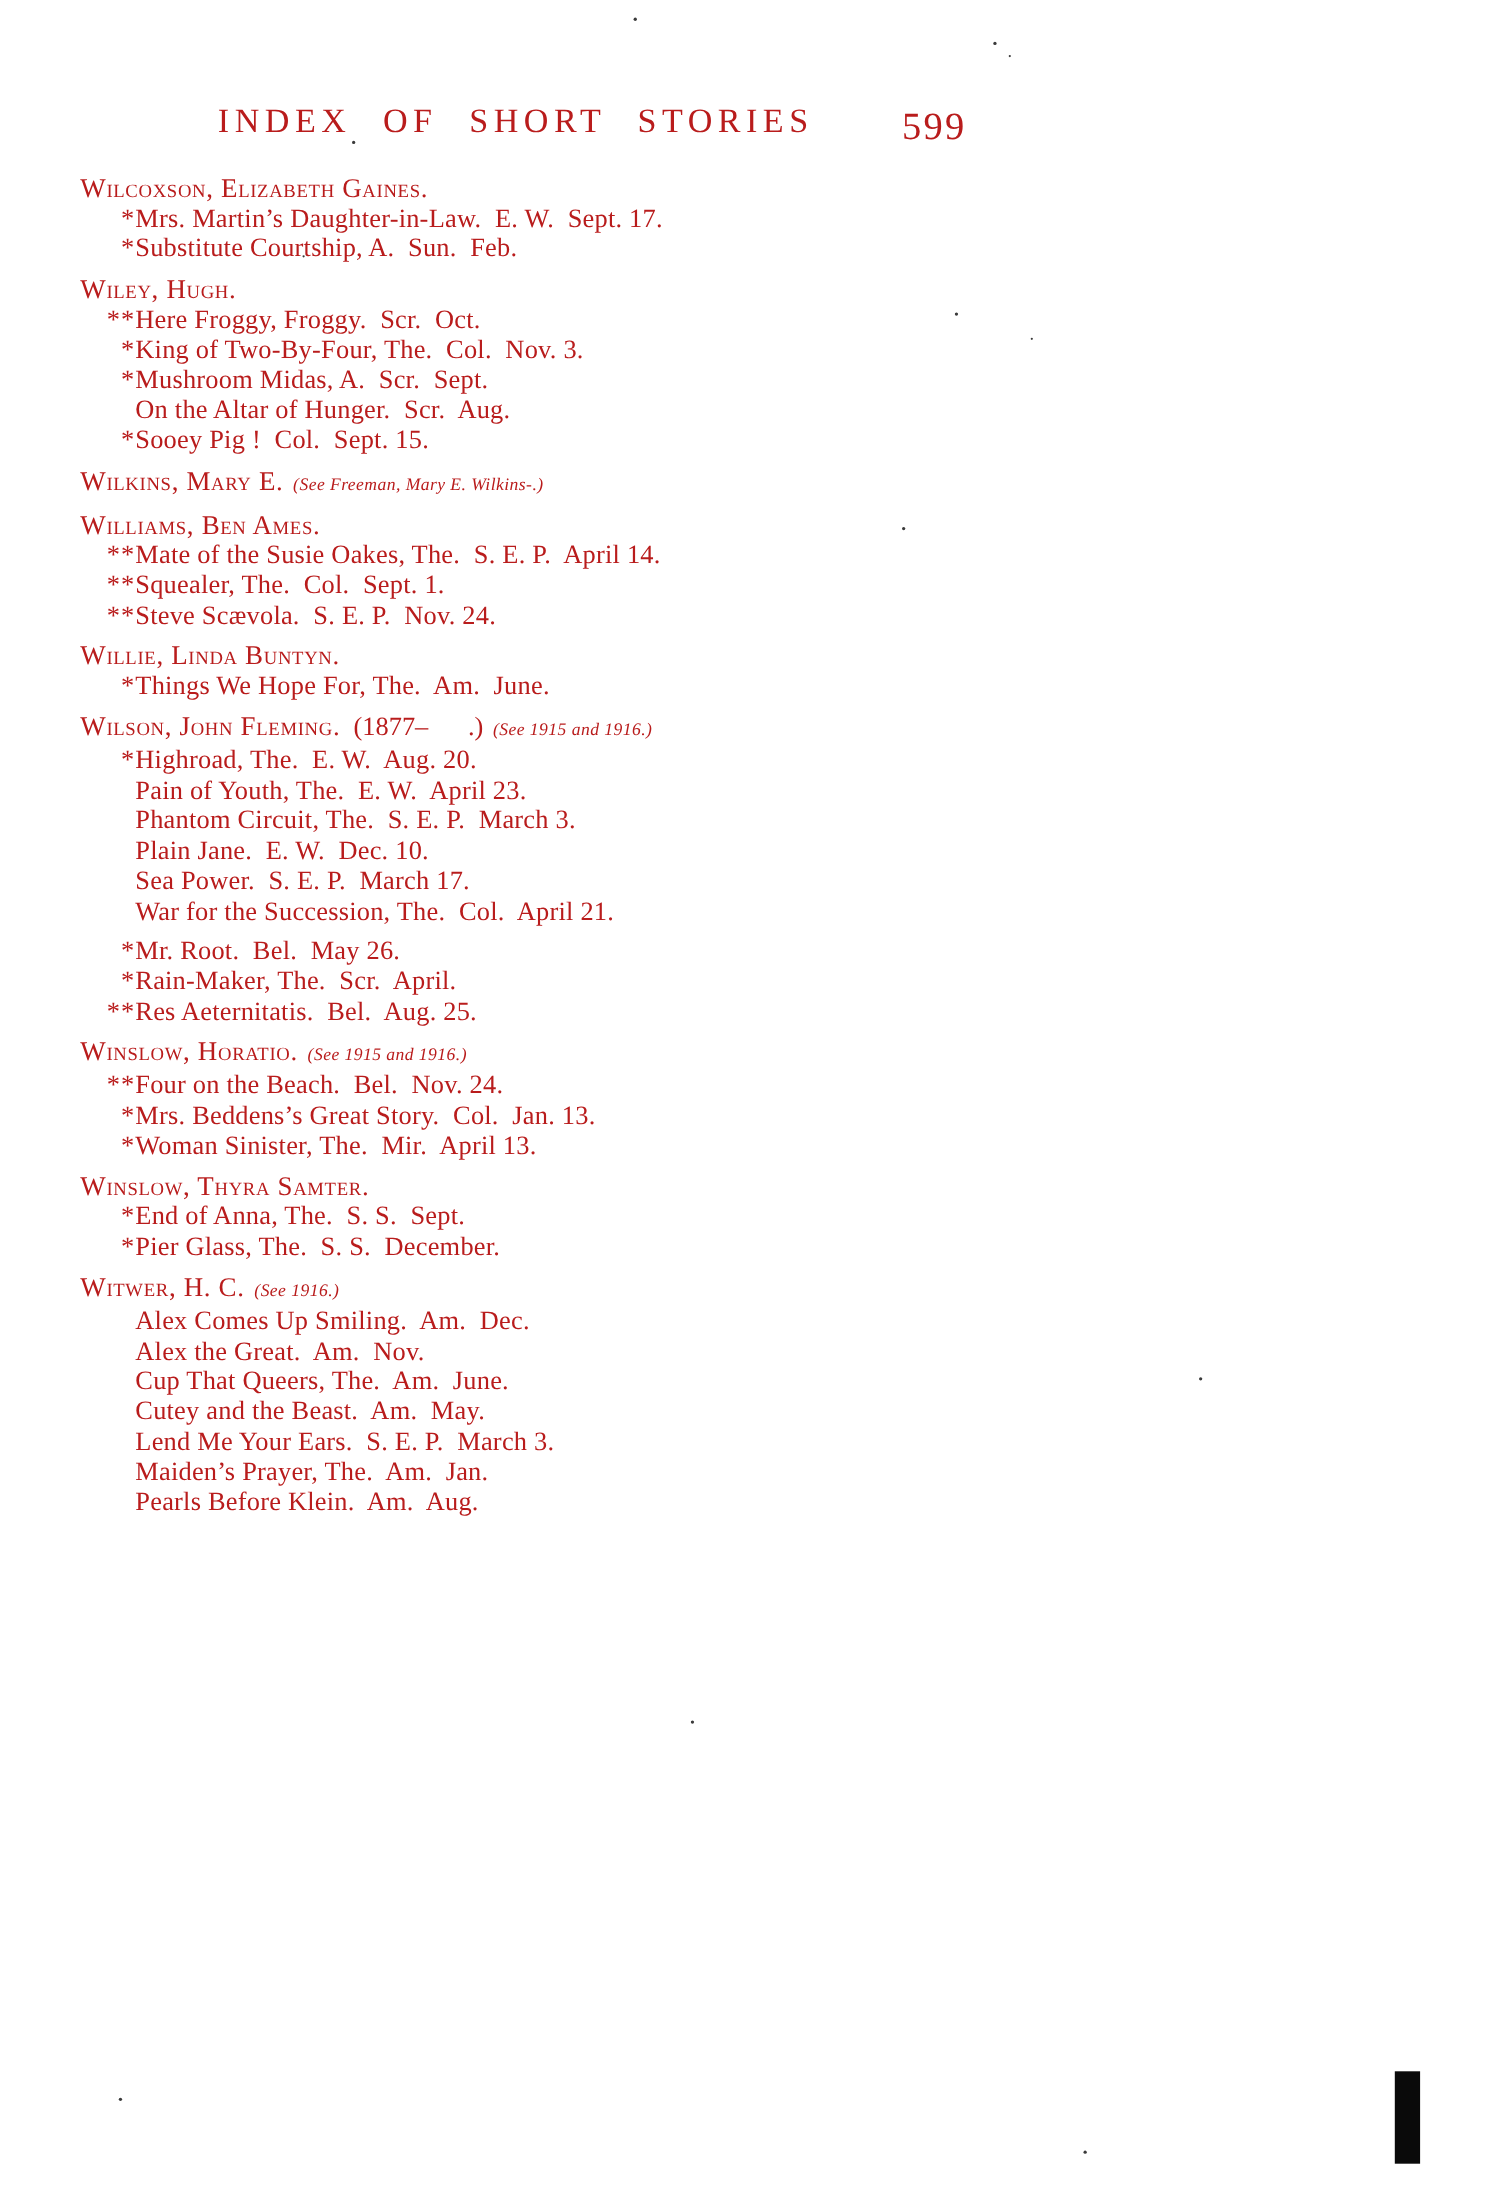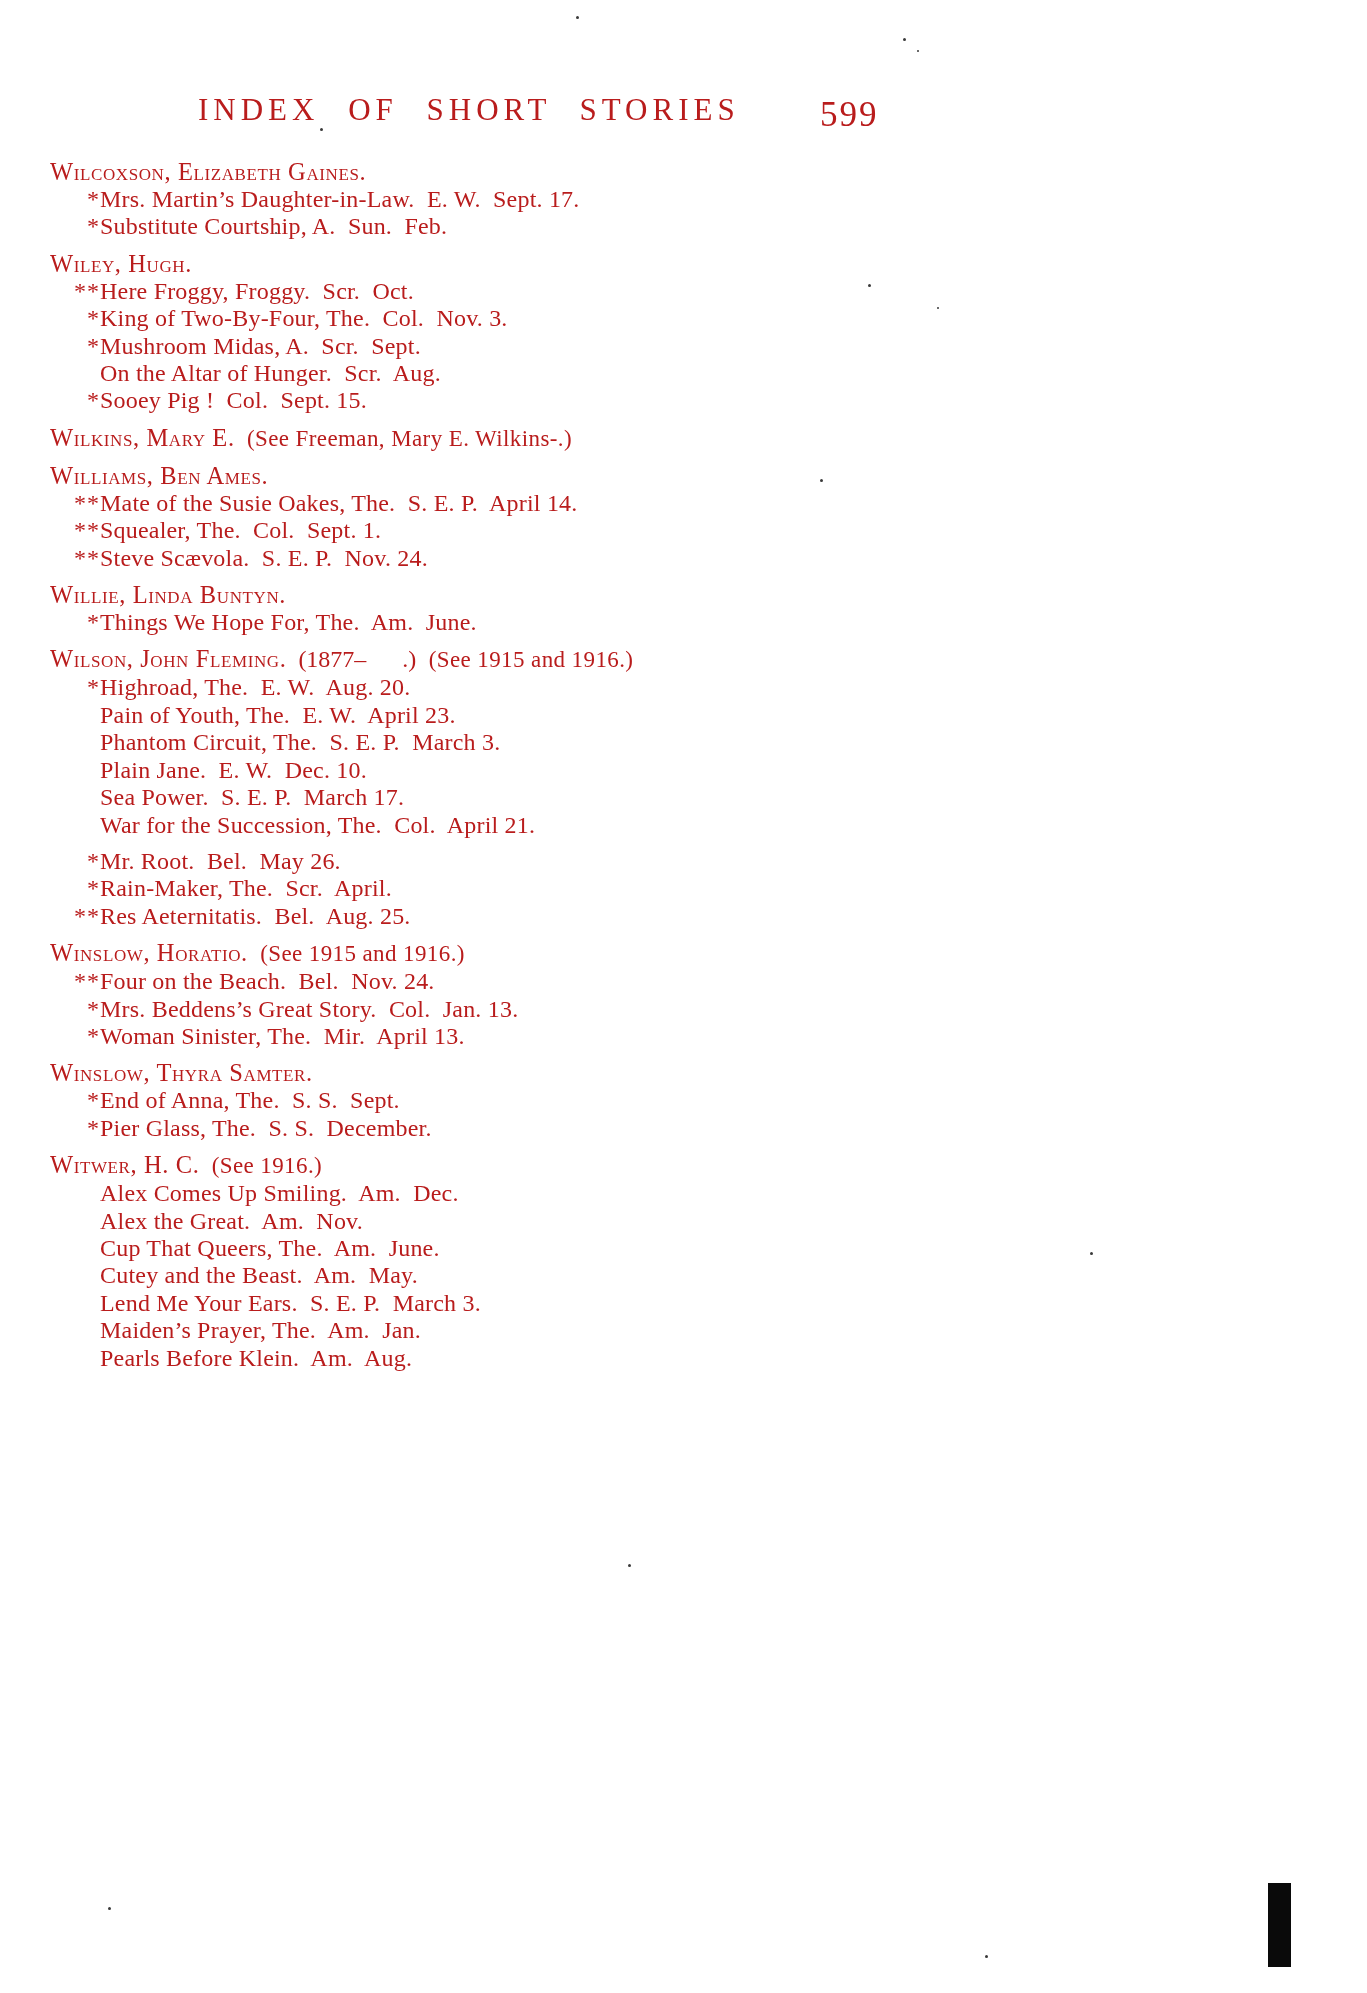--- a/index.html
+++ b/index.html
@@ -14,29 +14,29 @@
   .header{position:absolute;top:92px;left:0;width:100%;height:44px;}
   .title{
     position:absolute;left:198px;top:0;
     font-size:31px;letter-spacing:5px;word-spacing:16px;
     white-space:pre;
   }
   .page-number{
     position:absolute;left:820px;top:3px;
     font-size:35px;letter-spacing:2px;
   }
-  .content{position:absolute;left:50px;top:149px;width:960px;}
+  .content{position:absolute;left:73px;top:149px;width:960px;}
   .section{margin-top:9px;}
   .author-line{
     font-size:24.5px;line-height:28px;
     white-space:pre-wrap;
   }
   .author-name{font-variant:small-caps;letter-spacing:0.6px;}
   .author-dates{font-size:24px;}
-  .see-note{font-size:23px;letter-spacing:0.4px;}
+  .see-note{font-style:italic;font-size:16px;letter-spacing:0.4px;}
   .story-line{display:flex;align-items:baseline;font-size:24px;line-height:27.4px;}
   .marker{flex:none;width:50px;text-align:right;letter-spacing:1px;}
   .story-text{white-space:pre-wrap;letter-spacing:0.2px;}
   .ink-blot{position:absolute;}
   .speck{position:absolute;background:#3a3a3a;border-radius:50%;}
 </style>
 </head>
 <body>
 
 <div class="page">

